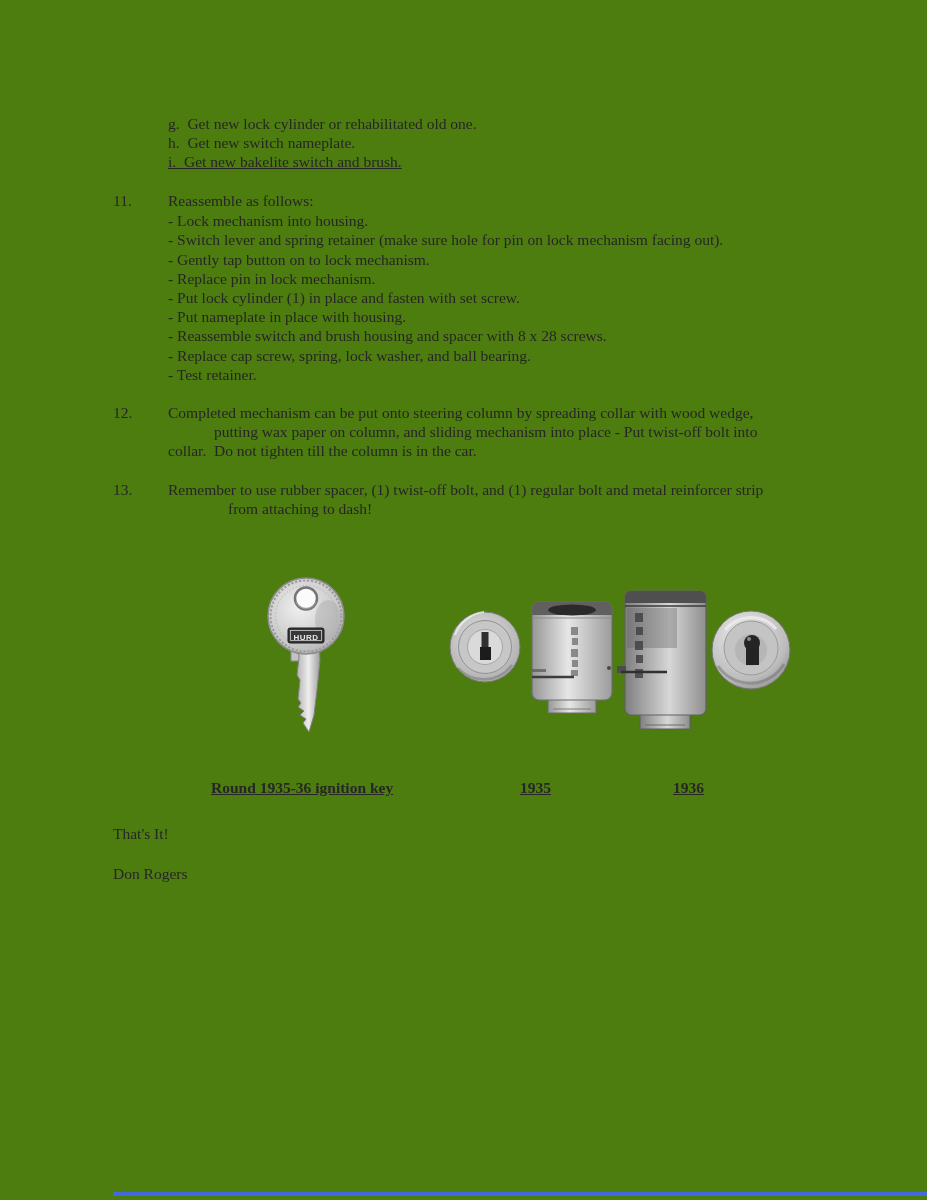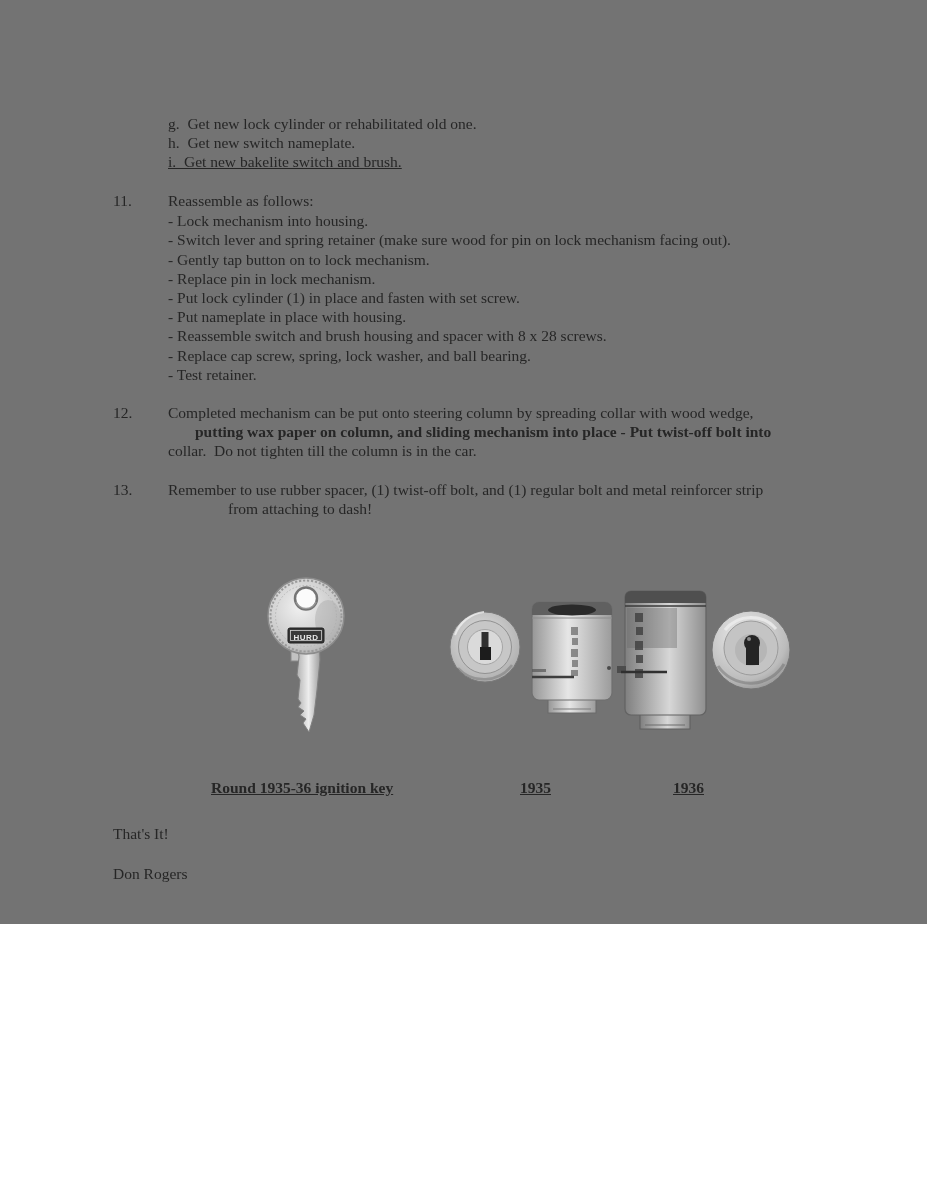--- a/index.html
+++ b/index.html
@@ -1,19 +1,19 @@
 <!DOCTYPE html>
 <html><head>
 <meta charset="utf-8">
 <style>
   html,body{margin:0;padding:0;background:#ffffff;}
   .page{
     position:relative;
-    width:927px;height:924px;
-    background:#737373;
+    width:927px;height:1200px;
+    background:#4d7c0f;
     font-family:"Liberation Serif","DejaVu Serif",serif;
     font-size:15.5px;
     color:#262626;
     overflow:hidden;
   }
   .t{
     position:absolute;
     white-space:pre;
     line-height:19px;
   }
@@ -31,32 +31,32 @@
 
 <div class="page">
 
   <span class="t" style="left:168px;top:114px;">g.  Get new lock cylinder or rehabilitated old one.</span>
   <span class="t" style="left:168px;top:133px;">h.  Get new switch nameplate.</span>
   <span class="t" style="left:168px;top:152px;text-decoration:underline;">i.  Get new bakelite switch and brush.</span>
 
   <span class="t" style="left:113px;top:191px;">11.</span>
   <span class="t" style="left:168px;top:191px;">Reassemble as follows:</span>
   <span class="t" style="left:168px;top:211px;">- Lock mechanism into housing.</span>
-  <span class="t" style="left:168px;top:230px;">- Switch lever and spring retainer (make sure wood for pin on lock mechanism facing out).</span>
+  <span class="t" style="left:168px;top:230px;">- Switch lever and spring retainer (make sure hole for pin on lock mechanism facing out).</span>
   <span class="t" style="left:168px;top:250px;">- Gently tap button on to lock mechanism.</span>
   <span class="t" style="left:168px;top:269px;">- Replace pin in lock mechanism.</span>
   <span class="t" style="left:168px;top:288px;">- Put lock cylinder (1) in place and fasten with set screw.</span>
   <span class="t" style="left:168px;top:307px;">- Put nameplate in place with housing.</span>
   <span class="t" style="left:168px;top:326px;">- Reassemble switch and brush housing and spacer with 8 x 28 screws.</span>
   <span class="t" style="left:168px;top:346px;">- Replace cap screw, spring, lock washer, and ball bearing.</span>
   <span class="t" style="left:168px;top:365px;">- Test retainer.</span>
 
   <span class="t" style="left:113px;top:403px;">12.</span>
   <span class="t" style="left:168px;top:403px;">Completed mechanism can be put onto steering column by spreading collar with wood wedge,</span>
-  <span class="t" style="left:195px;top:422px;font-weight:bold;">putting wax paper on column, and sliding mechanism into place - Put twist-off bolt into</span>
+  <span class="t" style="left:214px;top:422px;">putting wax paper on column, and sliding mechanism into place - Put twist-off bolt into</span>
   <span class="t" style="left:168px;top:441px;">collar.  Do not tighten till the column is in the car.</span>
 
   <span class="t" style="left:113px;top:480px;">13.</span>
   <span class="t" style="left:168px;top:480px;">Remember to use rubber spacer, (1) twist-off bolt, and (1) regular bolt and metal reinforcer strip</span>
   <span class="t" style="left:228px;top:499px;">from attaching to dash!</span>
 
 
   <svg style="position:absolute;left:240px;top:565px;" width="580" height="185" viewBox="0 0 580 185">
     <defs>
       <radialGradient id="rHead" cx="42%" cy="38%" r="75%">

